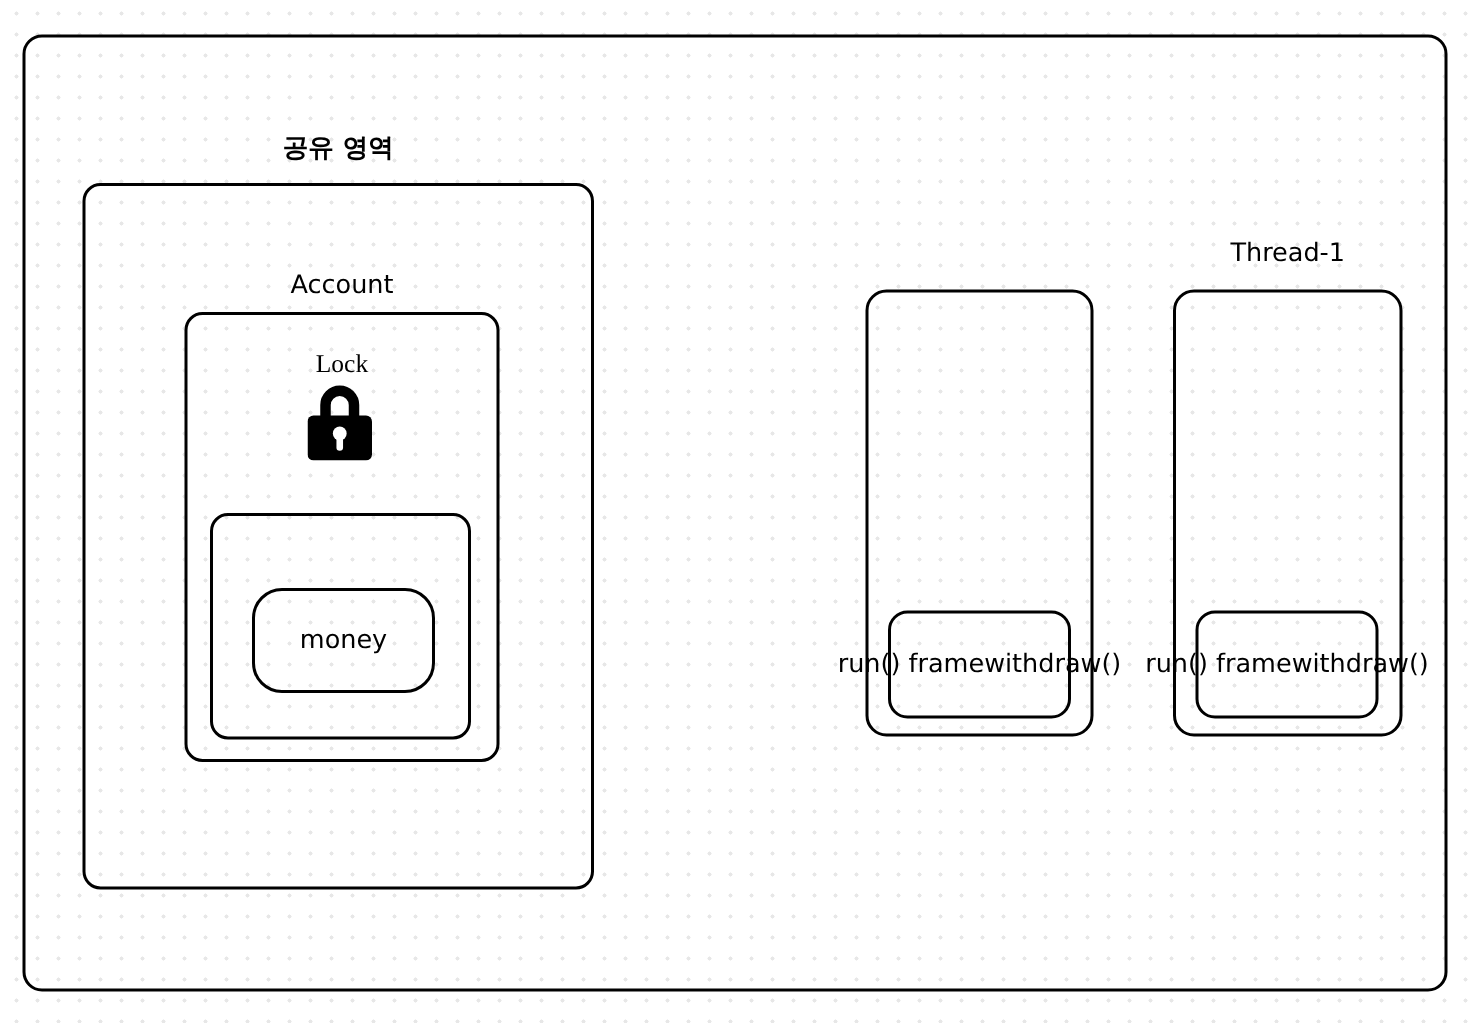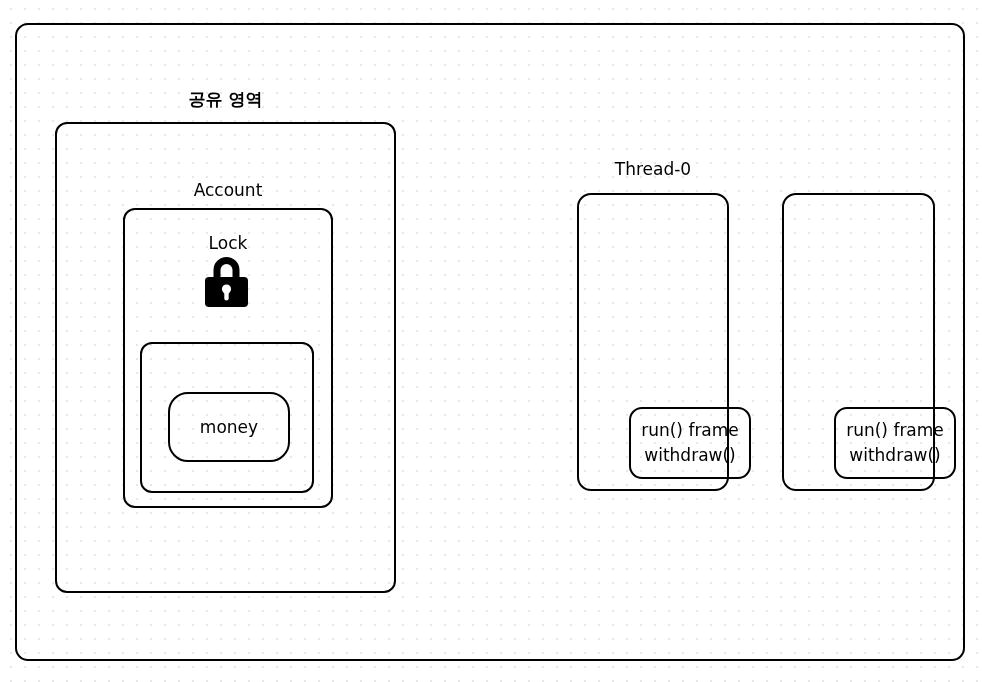--- a/index.html
+++ b/index.html
@@ -29,36 +29,36 @@
   }
   
   .outer-frame { left:15px; top:23px; width:950px; height:638px; border-radius:13px; }
   
   .shared-label { left:55px; top:89px; width:341px;font-weight:bold; }
   .shared-box   { left:55px; top:122px; width:341px; height:471px; border-radius:12px; }
   
   .account-label{ left:123px; top:180px; width:210px; }
   .account-box  { left:123px; top:208px; width:210px; height:300px; border-radius:12px; }
   
-  .lock-label   { left:123px; top:233px; width:210px; }
+  .lock-label   { left:123px; top:233px; width:210px;font-family:Liberation Serif, serif; }
   .lock-icon    { position:absolute; left:205px; top:256px; width:43px; height:51px; }
   .lock-box     { left:140px; top:342px; width:174px; height:151px; border-radius:12px; }
   
   .money-box    { left:168px; top:392px; width:122px; height:70px; border-radius:20px;
                   display:flex; align-items:center; justify-content:center; }
   .money-box span { font-size:17px; }
   
   .thread0-label{ left:577px; top:159px; width:152px; }
   .thread0-box  { left:577px; top:193px; width:152px; height:298px; border-radius:14px; }
   .frame0-box   { left:592px; top:407px; width:122px; height:72px; border-radius:13px; }
   .thread1-label{ left:782px; top:159px; width:153px; }
   .thread1-box  { left:782px; top:193px; width:153px; height:298px; border-radius:14px; }
   .frame1-box   { left:797px; top:407px; width:122px; height:72px; border-radius:13px; }
   .frame-box {
-    display:flex; flex-direction:column; align-items:center; justify-content:center;margin-left:37px;
+    display:flex; flex-direction:row; align-items:center; justify-content:center;
   }
   .frame-box div { font-size:17px; line-height:25px; white-space:nowrap; }
 </style>
 </head>
 <body>
 
 <div class="canvas">
 
   <div class="box outer-frame"></div>
 
@@ -74,26 +74,26 @@
     <rect x="0" y="21" width="43" height="30" rx="4" fill="#000"></rect>
     <circle cx="21.5" cy="33" r="4.6" fill="#fff"></circle>
     <rect x="19.3" y="35" width="4.4" height="9.5" rx="2.2" fill="#fff"></rect>
   </svg>
   <div class="box lock-box"></div>
 
   <div class="box money-box">
     <span>money</span>
   </div>
 
-  <div class="lbl thread0-label">Thread-0</div>
   <div class="box thread0-box"></div>
   <div class="box frame0-box frame-box">
     <div>run() frame</div>
     <div>withdraw()</div>
   </div>
 
+  <div class="lbl thread1-label">Thread-1</div>
   <div class="box thread1-box"></div>
   <div class="box frame1-box frame-box">
     <div>run() frame</div>
     <div>withdraw()</div>
   </div>
 
 </div>
 
 </body></html>

